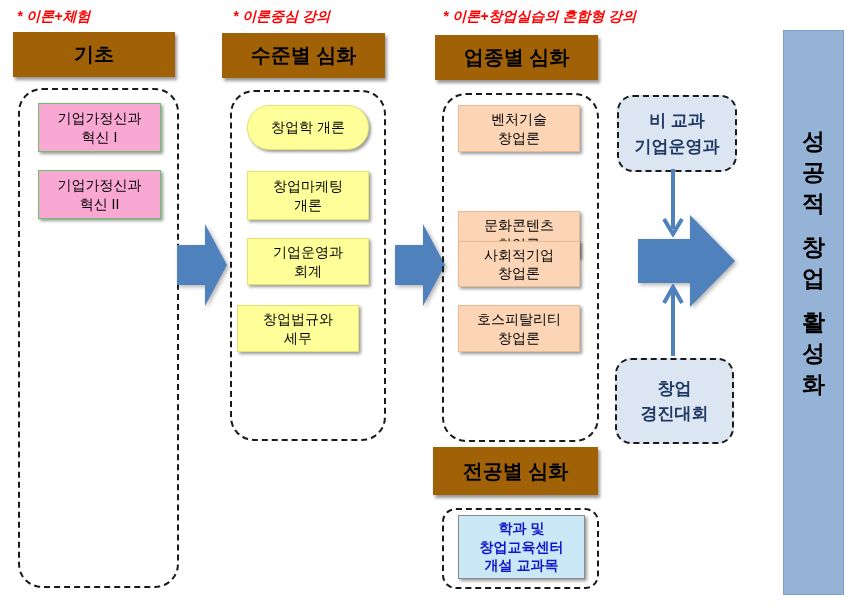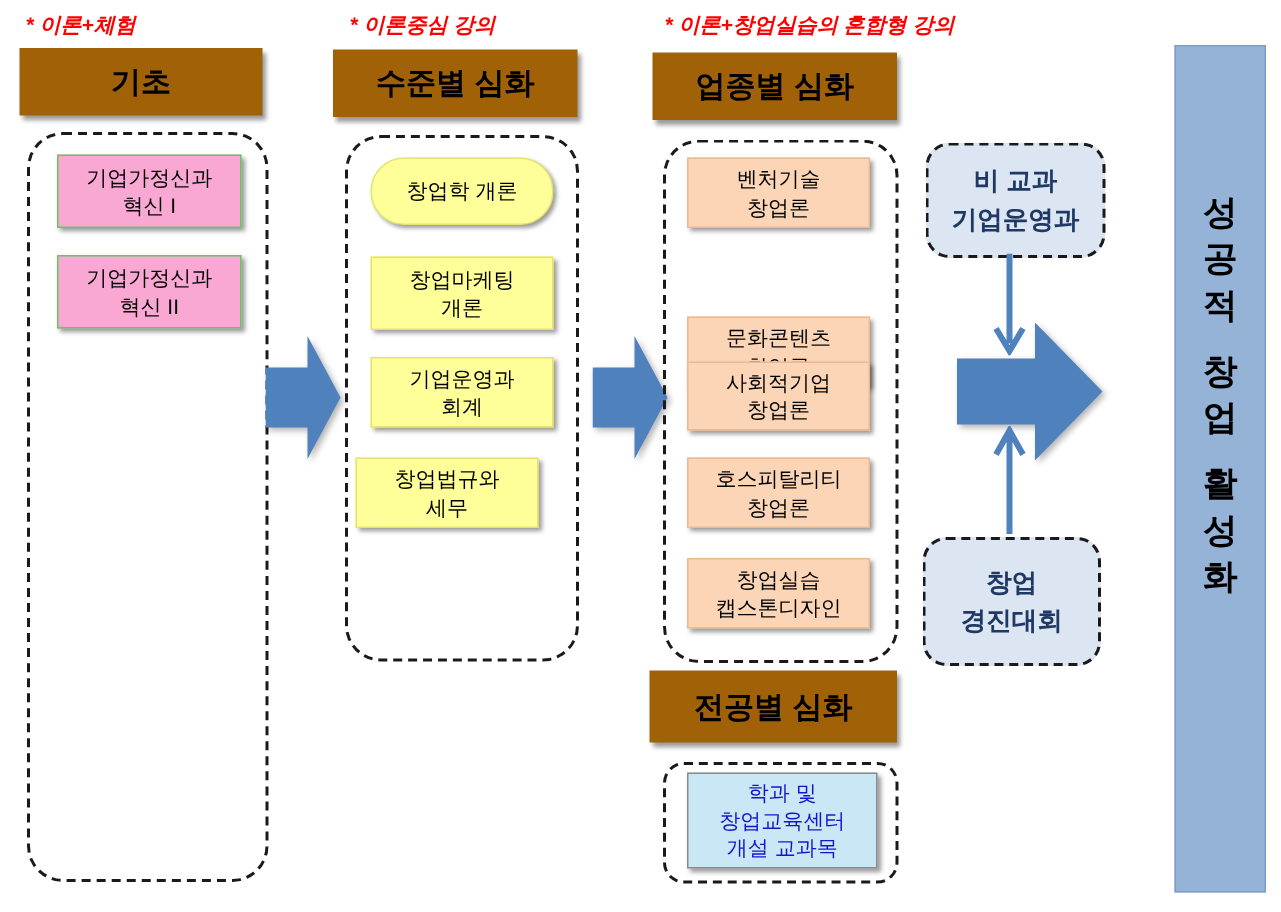--- a/index.html
+++ b/index.html
@@ -15,21 +15,21 @@
   .dbox{position:absolute;border:2px dashed #1a1a1a;border-radius:24px;background:transparent;}
 
   .course{position:absolute;display:flex;align-items:center;justify-content:center;text-align:center;
           font-size:14px;color:#000;line-height:1.32;white-space:pre-line;
           box-shadow:2px 2px 3px rgba(0,0,0,0.40);}
   .green{background:#f9a8d4;border:1px solid #63C763;}
   .yellow{background:#FFFF99;border:1px solid #E3E36E;}
   .orange{background:#FBD5B5;border:1px solid #E8BC93;}
 
   .major-course{position:absolute;display:flex;align-items:center;justify-content:center;text-align:center;
-          font-size:14px;font-weight:normal;color:#1414CC;line-height:1.34;white-space:pre-line;
+          font-size:14px;font-weight:bold;color:#1414CC;line-height:1.34;white-space:pre-line;
           background:#C9E7F5;border:1px solid #8a8a8a;box-shadow:2px 2px 3px rgba(0,0,0,0.40);}
 
   .bluebox{position:absolute;display:flex;align-items:center;justify-content:center;text-align:center;
            font-size:17px;font-weight:bold;color:#1F3864;line-height:1.5;white-space:pre-line;
            background:#DCE6F2;border:2px dashed #1a1a1a;border-radius:16px;}
 
   .arrow-svg{position:absolute;filter:drop-shadow(2px 2px 2px rgba(0,0,0,0.30));}
   .thin-arrow{position:absolute;}
 
   .goal-bar{position:absolute;left:783px;top:30px;width:61px;height:565px;background:#95B3D7;
@@ -75,22 +75,20 @@
   <div class="hdr" style="left:435px;top:35px;width:163px;height:45px;">업종별 심화</div>
   <div class="dbox" style="left:442px;top:93px;width:153px;height:345px;"></div>
   <div class="course orange" style="left:458px;top:105px;width:120px;height:45px;">벤처기술
 창업론</div>
   <div class="course orange" style="left:458px;top:172px;width:120px;height:45px;margin-top:39px;">문화콘텐츠
 창업론</div>
   <div class="course orange" style="left:458px;top:241px;width:120px;height:44px;">사회적기업
 창업론</div>
   <div class="course orange" style="left:458px;top:305px;width:120px;height:45px;">호스피탈리티
 창업론</div>
-  <div class="course orange" style="left:458px;top:372px;width:120px;height:45px;">창업실습
-캡스톤디자인</div>
 
   <div class="hdr" style="left:433px;top:447px;width:165px;height:48px;">전공별 심화</div>
   <div class="dbox" style="left:442px;top:508px;width:153px;height:77px;border-radius:14px;"></div>
   <div class="major-course" style="left:458px;top:515px;width:125px;height:62px;">학과 및
 창업교육센터
 개설 교과목</div>
 
   <div class="bluebox" style="left:617px;top:95px;width:116px;height:73px;">비 교과
 기업운영과</div>
 

